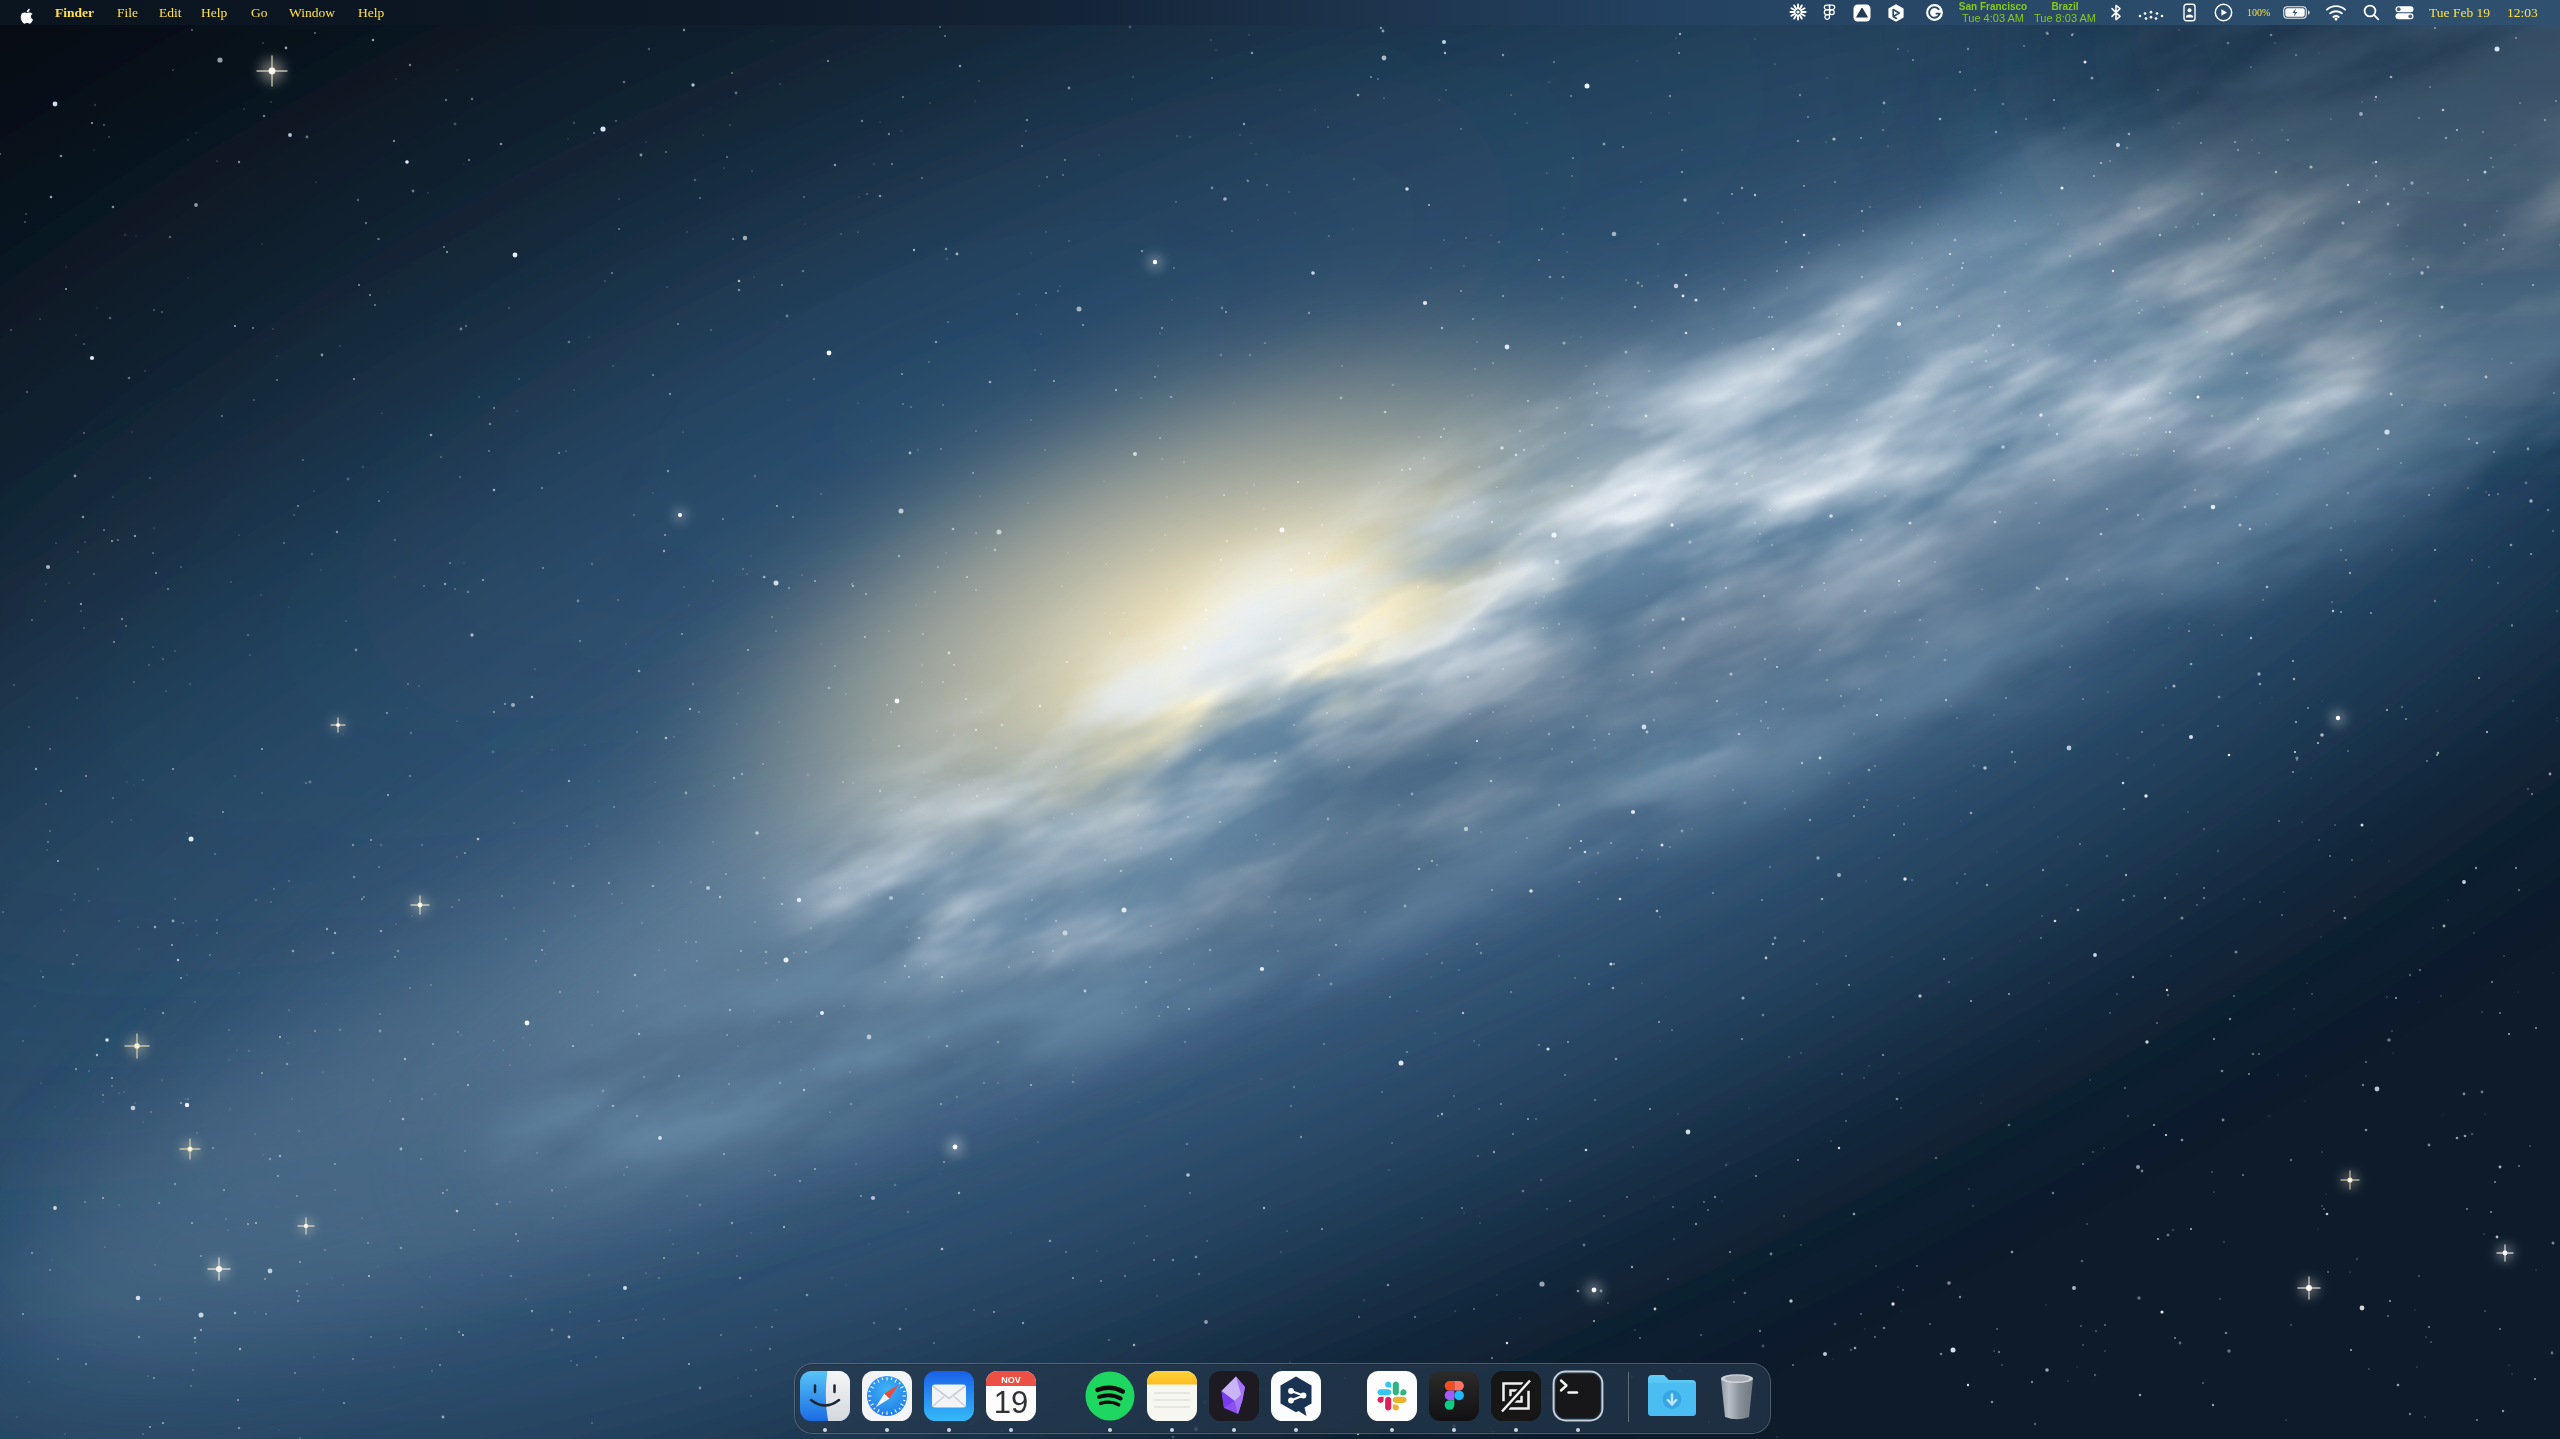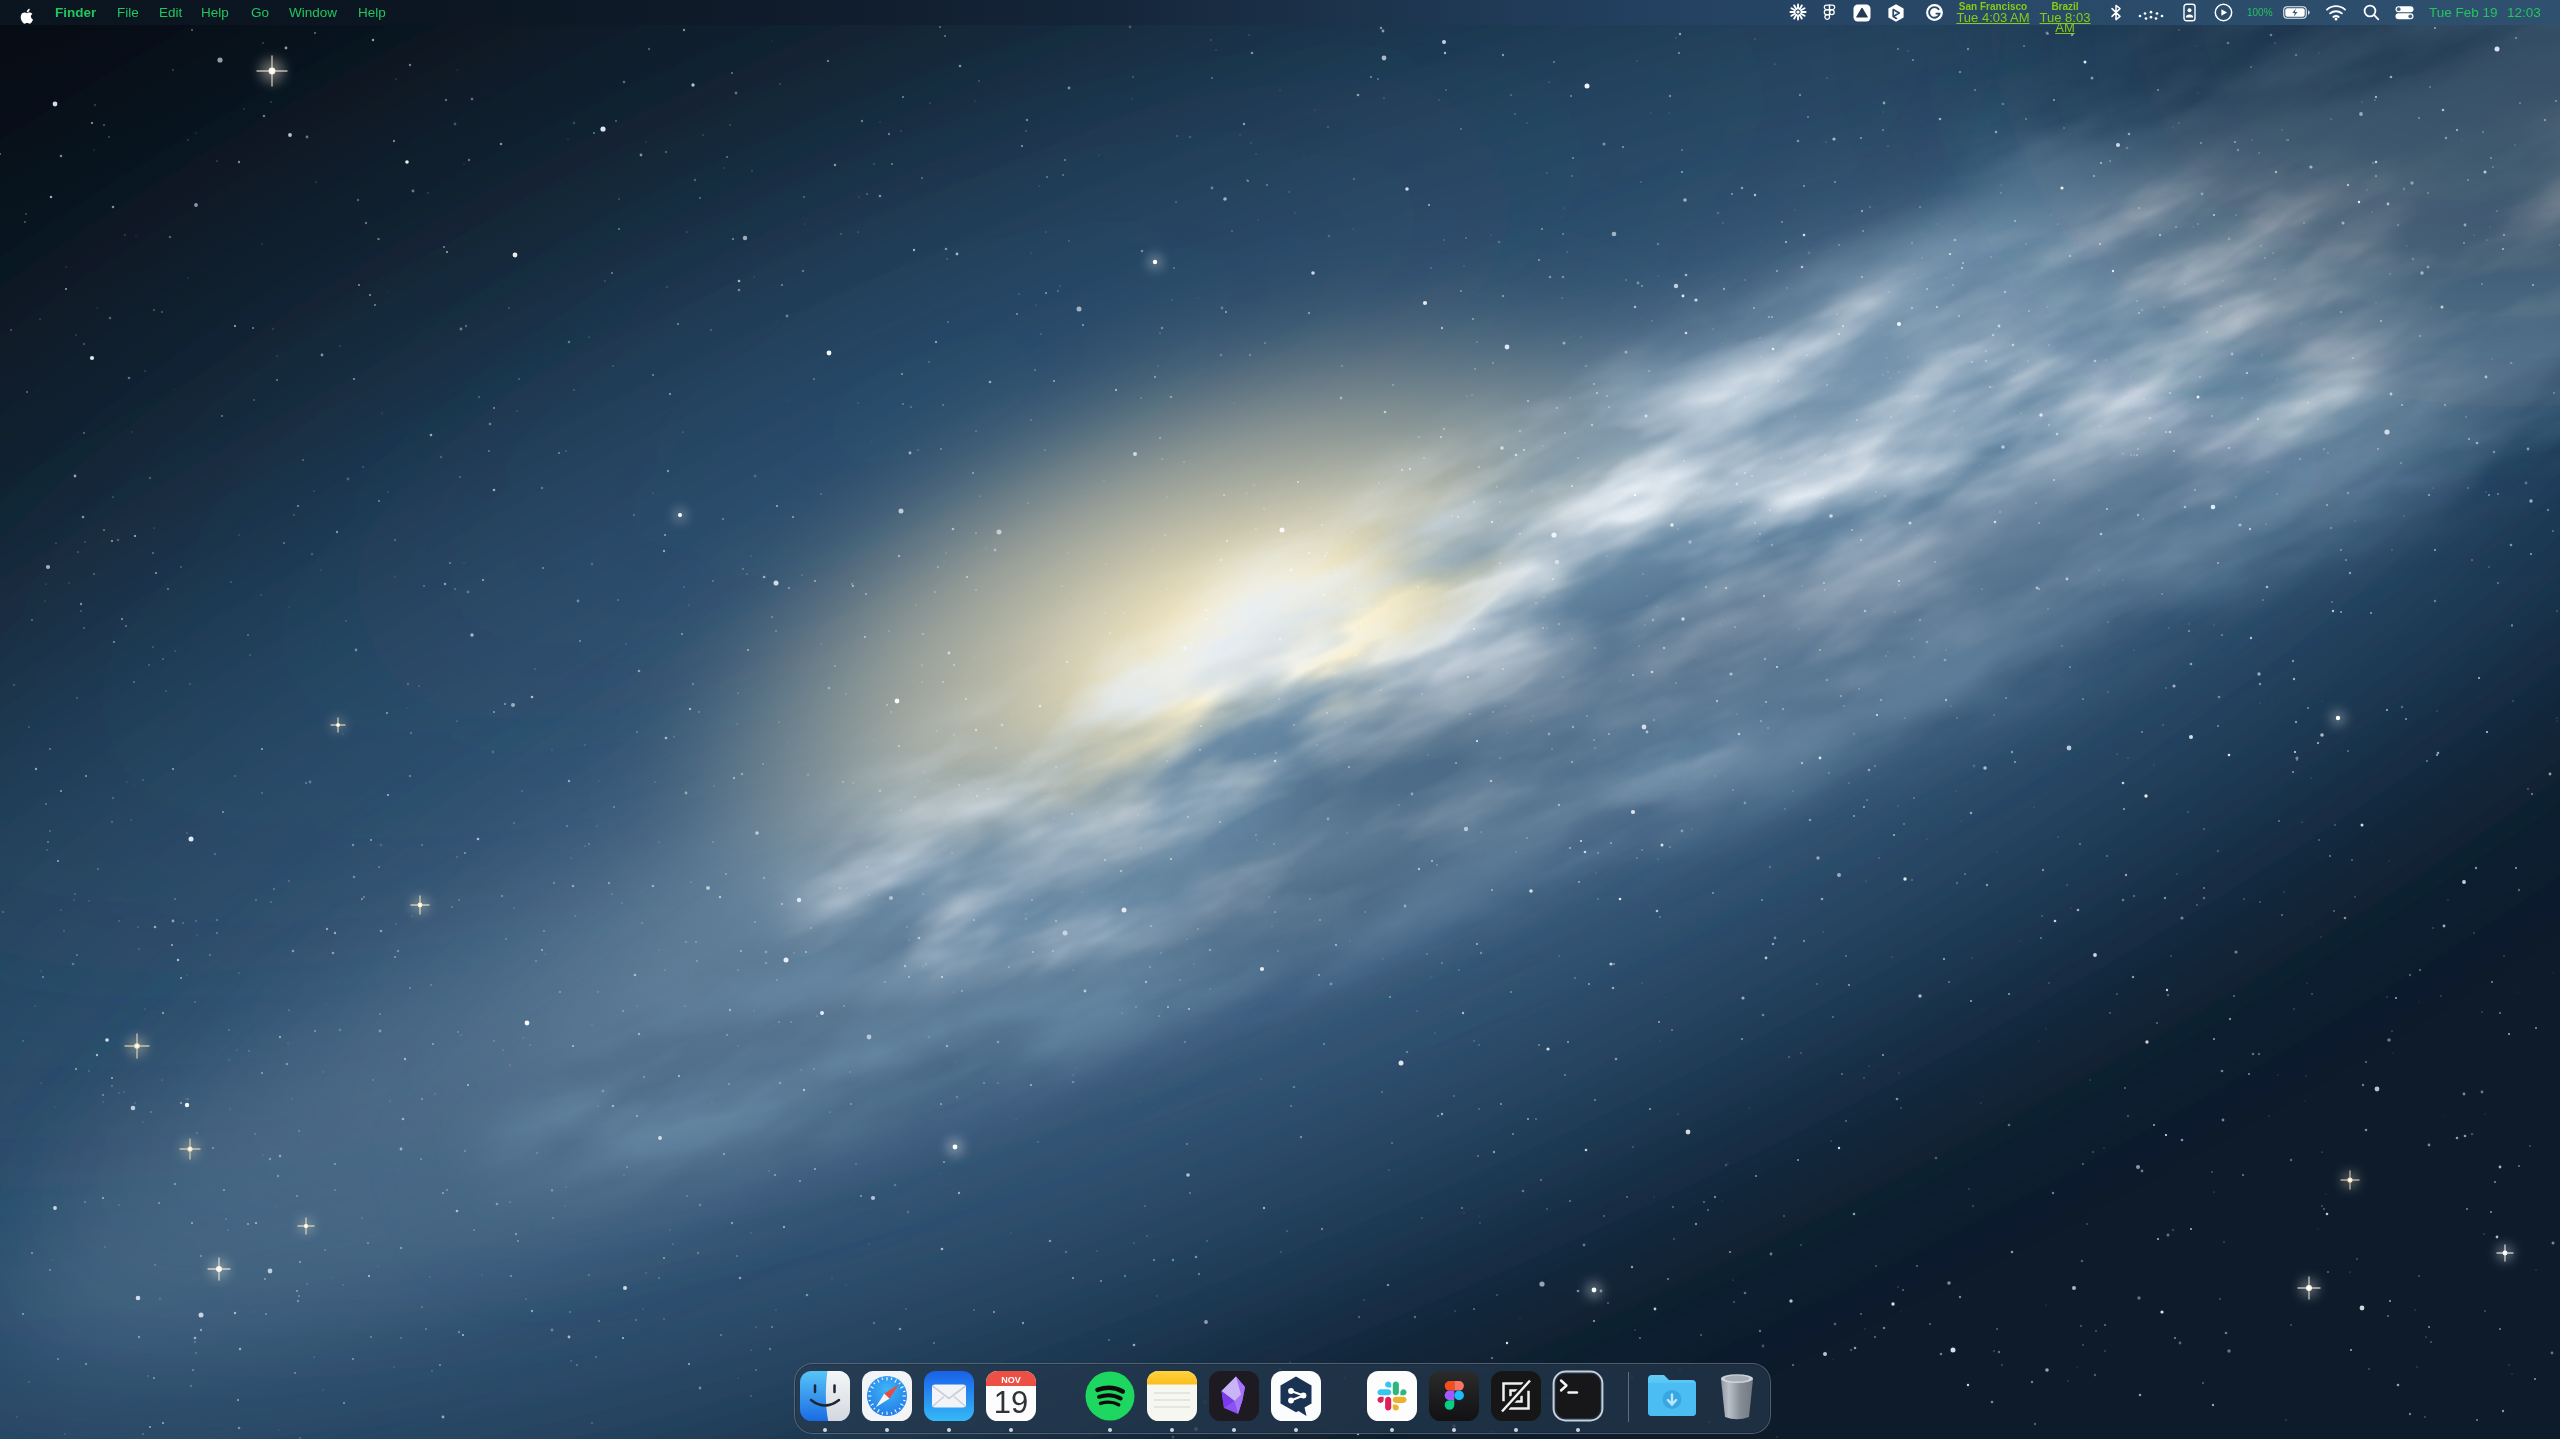--- a/index.html
+++ b/index.html
@@ -1,25 +1,25 @@
 <!DOCTYPE html>
 <html><head><meta charset="utf-8">
 <style>
   * { margin:0; padding:0; box-sizing:border-box; }
   html,body { width:2560px; height:1439px; overflow:hidden; background:#0a1422;
     font-family:"Liberation Sans", sans-serif; }
   #wall { position:absolute; left:0; top:0; }
   #menubar { position:absolute; left:0; top:0; width:2560px; height:25px;
     background:linear-gradient(90deg,#0b1520 0%,#0c1622 15%,#0f1b2a 30%,#142438 42%,#1c324a 52%,#234060 64%,#284766 74%,#2b4b6a 84%,#2e4e6d 94%,#30506f 100%);
   }
-  .mt { position:absolute; top:0; height:25px; line-height:25px; font-size:13.5px; color:#22c55e; white-space:nowrap; }
+  .mt { position:absolute; top:0; height:25px; line-height:25px; font-size:13.5px; color:#fde047; white-space:nowrap;font-family:Liberation Serif, serif; }
   .mi { position:absolute; top:4px; }
   .clk { position:absolute; top:2px; color:#84cc16; text-align:center; line-height:10.5px; }
   .c1 { font-size:10px; font-weight:bold; }
-  .c2 { font-size:13px;text-decoration:underline; }
+  .c2 { font-size:11px; }
   #dock { position:absolute; left:794px; top:1363px; width:977px; height:71px;
     background:rgba(38,58,78,0.68); border:1px solid rgba(255,255,255,0.22); border-radius:19px;
     backdrop-filter: blur(22px);
     box-shadow:inset 0 0 0 1px rgba(0,0,0,0.12); }
   .di { position:absolute; top:1370px; width:52px; height:52px; }
   .dot { position:absolute; top:1428px; width:4px; height:4px; border-radius:50%; background:rgba(225,233,242,0.9); }
 </style></head>
 <body>
 <svg id="wall" width="2560" height="1439" viewBox="0 0 2560 1439">
 <defs>

